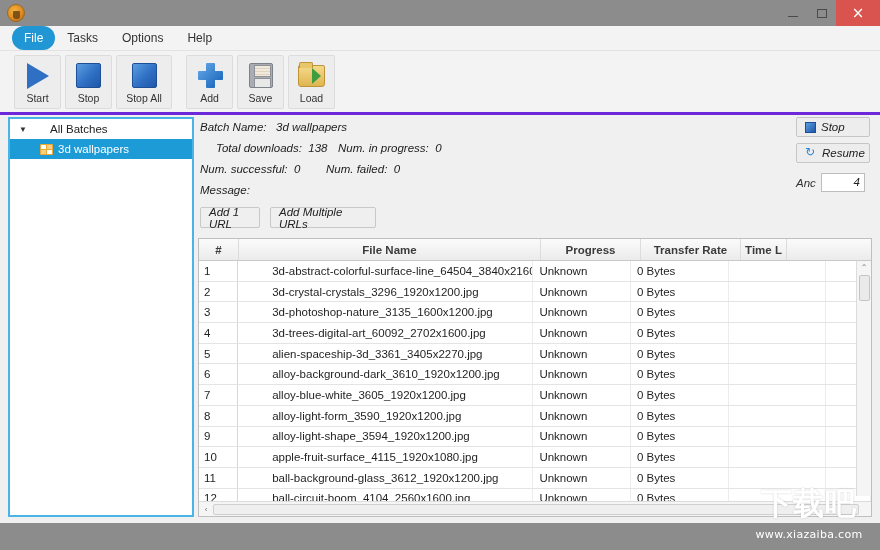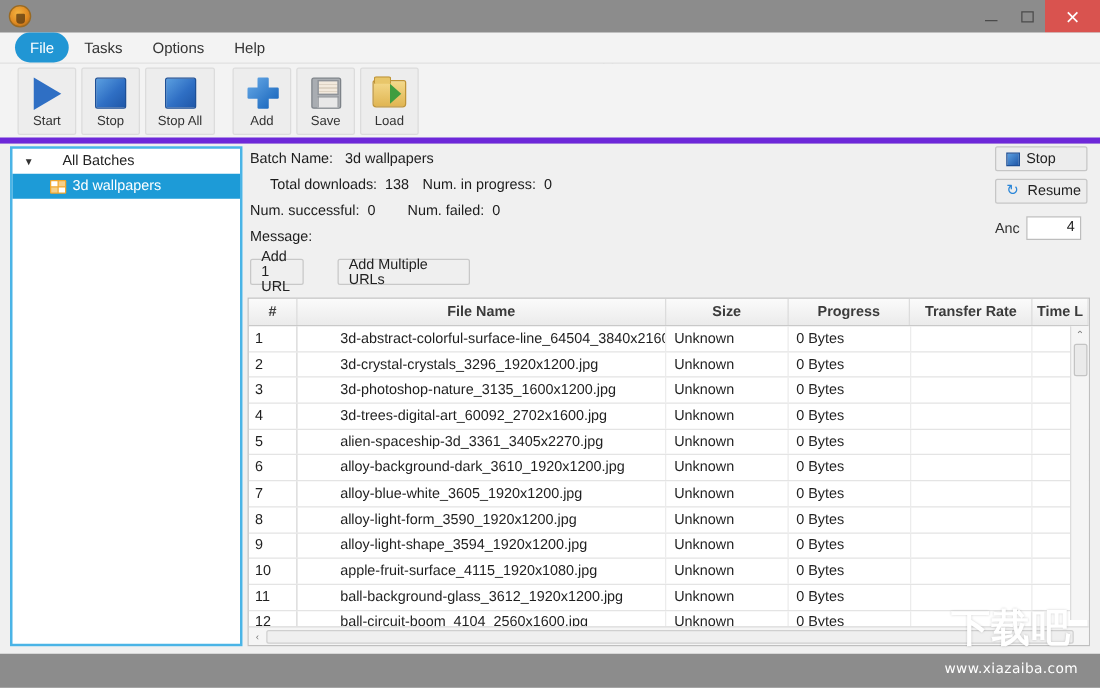--- a/index.html
+++ b/index.html
@@ -81,21 +81,21 @@
     cursor: default;
   }
   .menu-item.active { background: #2196d4; color: #ffffff; border-radius: 12px; }
 
   
   #toolbar {
     position: absolute; left: 0; top: 51px; width: 880px; height: 64px;
     background: #f3f3f3;
     display: flex; align-items: center;
     padding-left: 14px;
-    border-bottom: 5px solid #6d28d9;
+    border-bottom: 3px solid #6d28d9;
   }
   .tb-btn {
     width: 47px; height: 54px;
     background: #ededed;
     border: 1px solid #dcdcdc;
     border-radius: 2px;
     display: flex; flex-direction: column;
     align-items: center; justify-content: flex-start;
     margin-right: 4px;
     padding-top: 4px;
@@ -194,41 +194,41 @@
   .batch-ico i:nth-child(2) { background: #f5d089; }
   .batch-ico i:nth-child(3) { background: #f5d089; }
   .batch-ico i:nth-child(4) { background: #ffffff; }
 
   
   #rightpane {
     position: absolute; left: 198px; top: 2px;
     width: 674px; height: 400px;
   }
   #info-panel {
-    position: absolute; left: 0; top: 0; width: 674px; height: 118px;
+    position: absolute; left: 0; top: 0; width: 674px; height: 118px; font-style: italic;
   }
   .info-line {
     font-size: 11.5px; color: #1c1c1c;
     position: absolute; white-space: nowrap;
   }
   #ln-batch  { left: 2px; top: 4px; }
   #ln-total  { left: 18px; top: 25px; }
   #ln-inprog { left: 140px; top: 25px; }
   #ln-succ   { left: 2px; top: 46px; }
   #ln-fail   { left: 128px; top: 46px; }
   #ln-msg    { left: 2px; top: 67px; }
 
   .panel-btn {
     position: absolute;
     background: #efefef; border: 1px solid #c8c8c8; border-radius: 2px;
     font-size: 11.5px; color: #222;
     display: flex; align-items: center; justify-content: center;
     padding: 0 8px; height: 21px;
   }
-  #btn-add1 { left: 2px; top: 90px; width: 43px; }
+  #btn-add1 { left: 2px; top: 90px; width: 60px; }
   #btn-addmulti { left: 72px; top: 90px; width: 106px; }
 
   
   #side-controls { position: absolute; right: 0; top: 0; width: 84px; }
   .ctl-btn {
     width: 74px; height: 20px; margin-bottom: 6px; margin-left: 8px;
     background: #ededed; border: 1px solid #c6c6c6; border-radius: 2px;
     display: flex; align-items: center; gap: 5px;
     padding-left: 8px;
     font-size: 11.5px; color: #222;
@@ -467,21 +467,20 @@
             <span id="anc-label">Anc</span>
             <div id="anc-input">4</div>
           </div>
         </div>
       </div>
 
       <div id="table-wrap">
         <div id="thead">
           <div class="th c-num">#</div>
           <div class="th c-name">File Name</div>
-          <div class="th c-size">Size</div>
           <div class="th c-prog">Progress</div>
           <div class="th c-rate">Transfer Rate</div>
           <div class="th c-time">Time L</div>
         </div>
 
         <div id="tbody">
             <div class="trow">
               <div class="td c-num">1</div>
               <div class="td c-name">3d-abstract-colorful-surface-line_64504_3840x2160.jpg</div>
               <div class="td c-size">Unknown</div>

